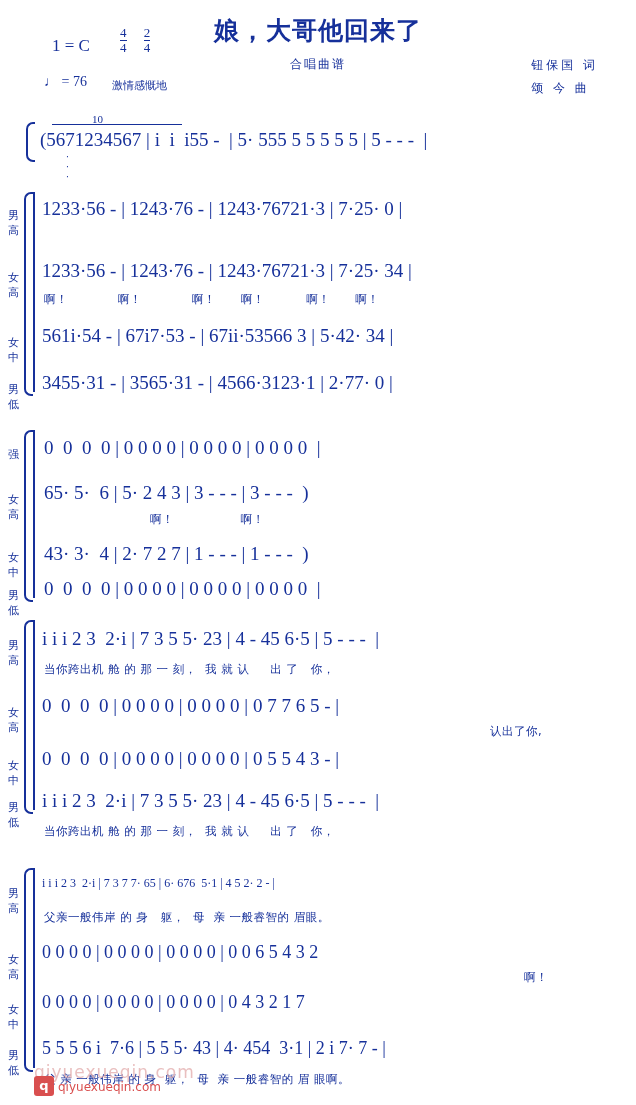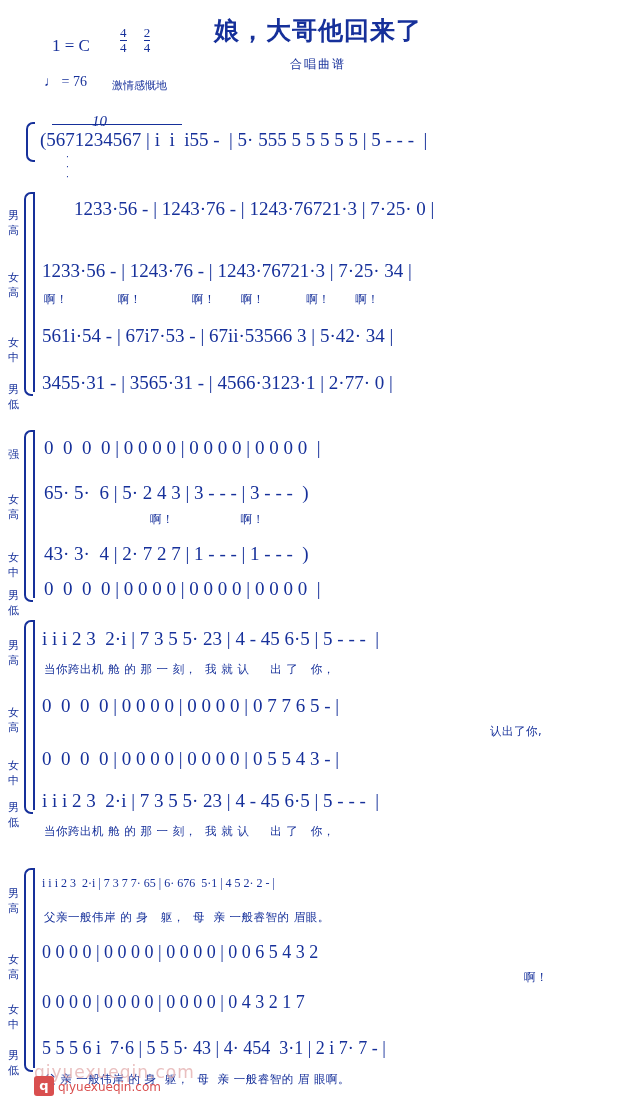--- a/index.html
+++ b/index.html
@@ -72,21 +72,21 @@
     border-left:2px solid #16309a;
     border-top:2px solid #16309a;
     border-bottom:2px solid #16309a;
     width:7px;
     border-radius:7px 0 0 7px;
   }
   .bar{
     position:absolute;width:1.6px;background:#16309a;
   }
   .tupbig{
-    position:absolute;font-family:"Liberation Serif",serif;font-size:15px;color:#16309a;font-style:italic;
+    position:absolute;font-family:"Liberation Serif",serif;font-size:11px;color:#16309a;
   }
   .mark{
     position:absolute;font-family:"DejaVu Sans",sans-serif;font-size:9px;color:#16309a;
   }
 
   
   .wm{
     position:absolute;left:34px;top:1062px;
     font-family:"DejaVu Sans", sans-serif;font-size:17px;
     color:rgba(225,170,170,.75);letter-spacing:1px;
@@ -119,35 +119,39 @@
     </span>
     <span class="frac">
       <span>2</span>
       <span style="border-top:1px solid #16309a;">4</span>
     </span>
   </div>
 
   <div class="tempo">♩ = 76</div>
   <div class="mood">激情感慨地</div>
 
+  <div class="credit">
+    <div>钮保国 词</div>
+    <div>颂  今 曲</div>
+  </div>
 
   <div class="sysblock">
     <div class="brace" style="left:26px;top:122px;height:36px;"></div>
     <div class="tupbig" style="left:92px;top:113px;">10</div>
     <div style="position:absolute;left:52px;top:124px;width:130px;border-top:1.4px solid #16309a;"></div>
     <div class="row" style="left:40px;top:129px;">(5671234567 | i  i  i55 -  | 5· 555 5 5 5 5 5 | 5 - - -  |</div>
     <div class="mark" style="left:66px;top:152px;letter-spacing:6px;">· · ·</div>
   </div>
 
   <div class="sysblock">
     <div class="brace" style="left:24px;top:192px;height:200px;"></div>
     <div class="bar" style="left:33px;top:192px;height:200px;"></div>
 
     <div class="partlabel" style="left:8px;top:208px;">男高</div>
-    <div class="row" style="left:42px;top:198px;margin-left:32px;">1233·56 - | 1243·76 - | 1243·76721·3 | 7·25· 0 |</div>
+    <div class="row" style="left:42px;top:198px;">1233·56 - | 1243·76 - | 1243·76721·3 | 7·25· 0 |</div>
 
     <div class="partlabel" style="left:8px;top:270px;">女高</div>
     <div class="row" style="left:42px;top:260px;">1233·56 - | 1243·76 - | 1243·76721·3 | 7·25· 34 |</div>
     <div class="lyric" style="left:44px;top:292px;">啊！            啊！            啊！      啊！          啊！      啊！</div>
 
     <div class="partlabel" style="left:8px;top:335px;">女中</div>
     <div class="row" style="left:42px;top:325px;text-align:right;">561i·54 - | 67i7·53 - | 67ii·53566 3 | 5·42· 34 |</div>
 
     <div class="partlabel" style="left:8px;top:382px;">男低</div>
     <div class="row" style="left:42px;top:372px;font-family:Liberation Serif, serif;">3455·31 - | 3565·31 - | 4566·3123·1 | 2·77· 0 |</div>

